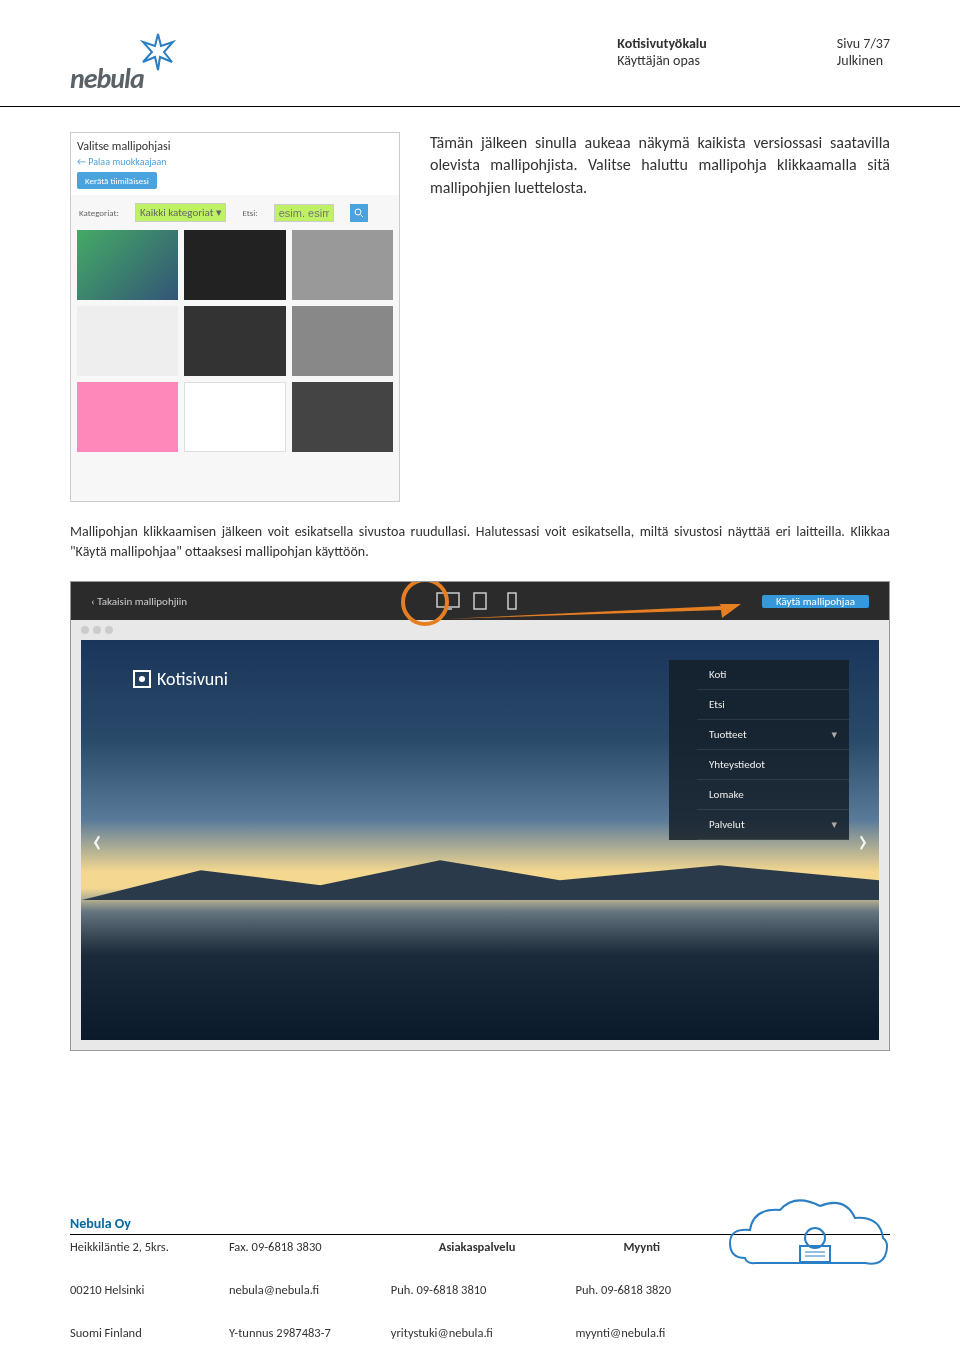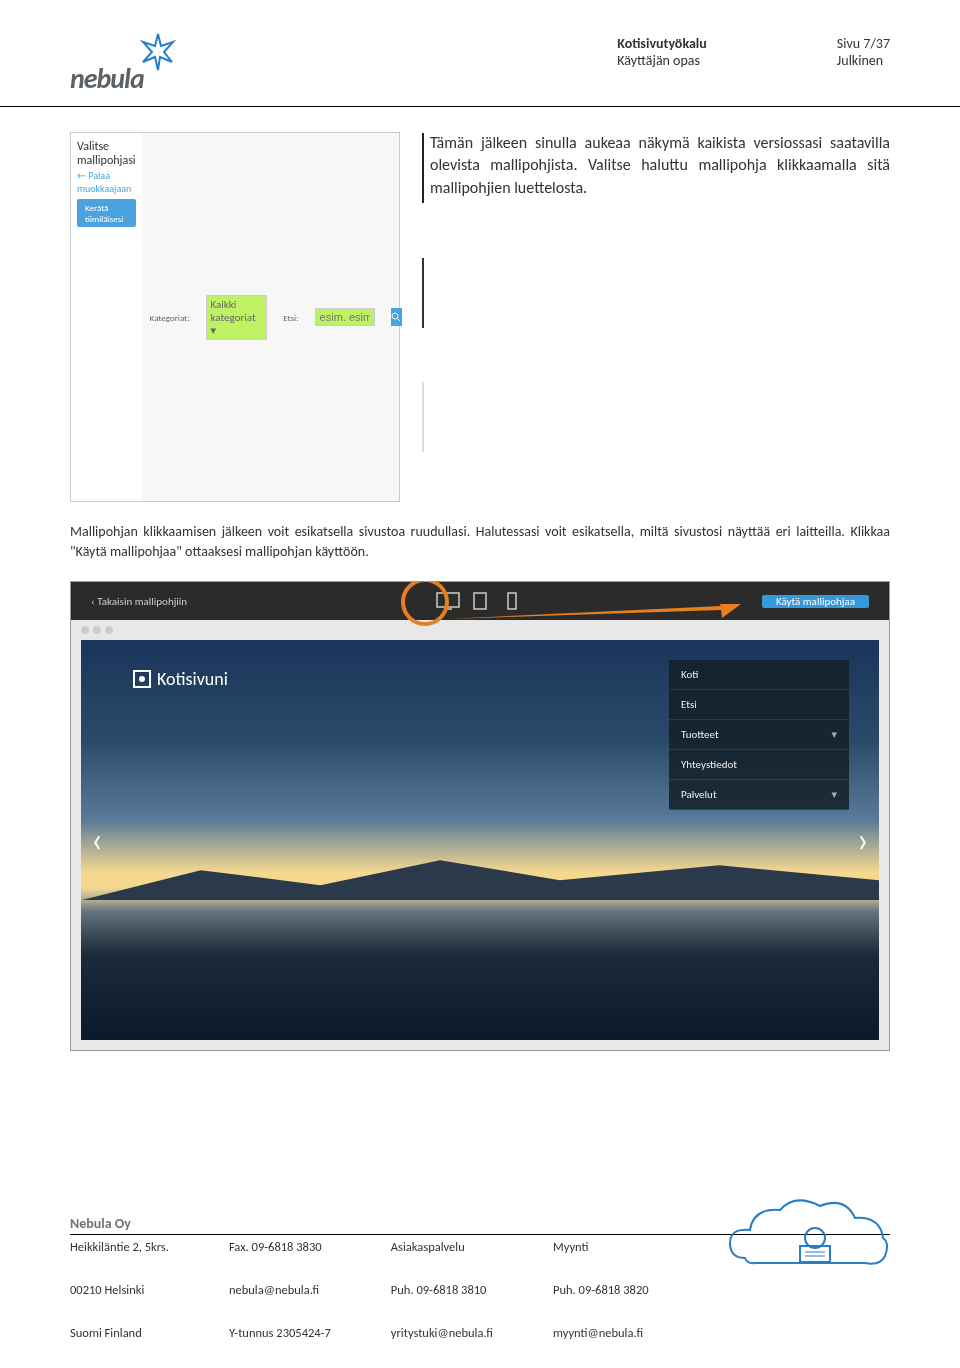--- a/index.html
+++ b/index.html
@@ -37,21 +37,21 @@
   .header-right { display: flex; gap: 130px; font-size: 14px; padding-top: 10px; }
   .header-col { display: flex; flex-direction: column; }
   .header-col .bold { font-weight: bold; }
 
   .content { padding: 25px 70px 10px 70px; }
   .row1 { display: flex; gap: 30px; }
   .screenshot-a {
     width: 330px; height: 370px;
     border: 1px solid #ccc;
     background: #f7f7f7;
-    display: flex; flex-direction: row;
+    display: flex; flex-direction: column;
   }
   .ssa-top { background: #fff; padding: 6px; font-size: 12px; }
   .ssa-link { color: #4aa3df; font-size: 10px; margin-top: 2px; }
   .ssa-btn { background: #4aa3df; color: #fff; display: inline-block; padding: 3px 8px; font-size: 9px; margin-top: 4px; border-radius: 2px; }
   .ssa-filter { padding: 8px; display: flex; gap: 16px; align-items: center; font-size: 9px; color: #666; }
   .ssa-select { background: #bef264; border: 1px solid #ccc; padding: 2px 4px; font-size: 11px; }
   .ssa-search { background: #4aa3df; color: #fff; width: 18px; height: 18px; display: flex; align-items: center; justify-content: center; font-size: 10px; }
   .ssa-grid { display: grid; grid-template-columns: repeat(3,1fr); gap: 6px; padding: 0 6px; }
   .thumb { height: 70px; background: #ddd; position: relative; }
   .thumb.t1 { background: linear-gradient(135deg,#4a6,#357); }
@@ -144,49 +144,49 @@
     display: flex; align-items: center; gap: 6px; padding-left: 24px;
   }
   .preview-menu {
     position: absolute;
     top: 20px; right: 30px;
     background: rgba(20,30,40,0.85);
     width: 180px;
     font-size: 11px;
     color: #eee;
   }
-  .pm-item { padding: 8px 12px; border-bottom: 1px solid rgba(255,255,255,0.1); display:flex; justify-content: space-between;}
+  .pm-item { padding: 8px 12px; border-bottom: 1px solid rgba(255,255,255,0.1); display:flex; justify-content: space-between; margin-left: 28px;}
   .pm-caret { color: #aaa; }
   .chev { position: absolute; color: rgba(255,255,255,0.9); font-size: 36px; top: 50%; transform: translateY(-50%); z-index: 3; }
   .chev.left { left: 10px; }
   .chev.right { right: 10px; }
 
   .footer {
     position: absolute;
     bottom: 0;
     left: 0; right: 0;
     padding: 0 70px 28px 70px;
   }
   .footer-doodle {
     position: absolute;
     right: 65px;
     bottom: 90px;
     width: 170px;
     height: 90px;
   }
   .footer-company {
-    color: #737373;
+    color: #0369a1;
     font-weight: bold;
     font-size: 14px;
     margin-bottom: 2px;
   }
   .footer-line { border:none; border-top: 1px solid #000; margin-bottom: 4px; }
   .footer-cols { display: flex; gap: 60px; font-size: 12.5px; }
   .fcol { display: flex; flex-direction: column; gap: 28px; }
-  .fcol .b { font-weight: normal; }
+  .fcol .b { font-weight: bold; margin-left: 48px; }
 </style>
 </head>
 <body>
 
 <div class="page-header">
   <div class="logo-wrap">
     <span class="logo-text">nebula</span>
     <span class="star-icon">
       <svg viewBox="0 0 40 40">
           <path d="M20 2 L23 14 L35 10 L26 20 L34 30 L22 25 L20 38 L17 25 L5 30 L14 20 L5 10 L17 14 Z" fill="none" stroke="#2a7fc4" stroke-width="2"></path>
@@ -290,20 +290,23 @@
           </div>
           <div class="pm-item">
             <span>Etsi</span>
           </div>
           <div class="pm-item">
             <span>Tuotteet</span>
             <span class="pm-caret">▾</span>
           </div>
           <div class="pm-item">
             <span>Yhteystiedot</span>
+          </div>
+          <div class="pm-item">
+            <span>Lomake</span>
           </div>
           <div class="pm-item">
             <span>Palvelut</span>
             <span class="pm-caret">▾</span>
           </div>
         </div>
       <div class="chev left">‹</div>
       <div class="chev right">›</div>
     </div>
   </div>
@@ -322,21 +325,21 @@
   <hr class="footer-line">
   <div class="footer-cols">
     <div class="fcol">
       <span>Heikkiläntie 2, 5krs.</span>
       <span>00210 Helsinki</span>
       <span>Suomi Finland</span>
     </div>
     <div class="fcol">
       <span>Fax. 09-6818 3830</span>
       <span>nebula@nebula.fi</span>
-      <span>Y-tunnus 2305424-7</span>
+      <span>Y-tunnus 2987483-7</span>
     </div>
     <div class="fcol">
       <span class="b">Asiakaspalvelu</span>
       <span>Puh. 09-6818 3810</span>
       <span>yritystuki@nebula.fi</span>
     </div>
     <div class="fcol">
       <span class="b">Myynti</span>
       <span>Puh. 09-6818 3820</span>
       <span>myynti@nebula.fi</span>

